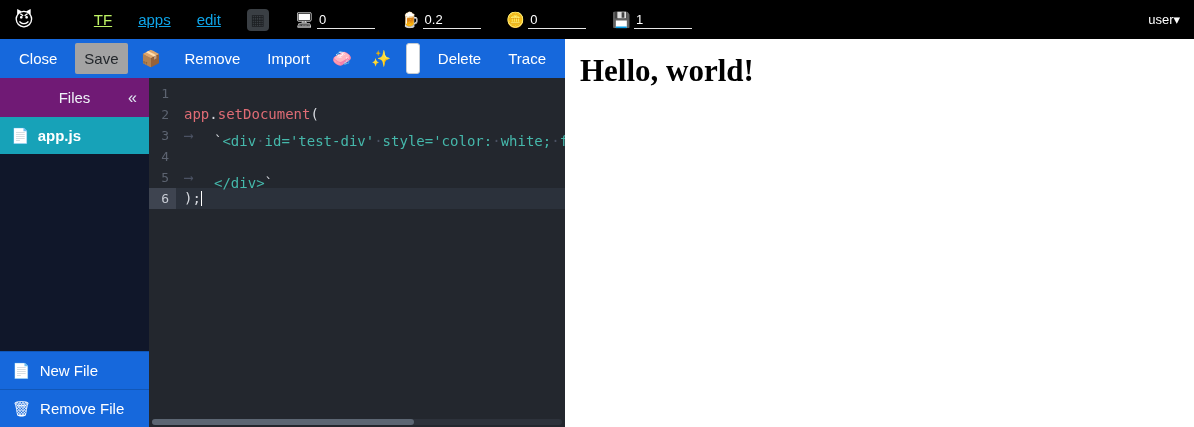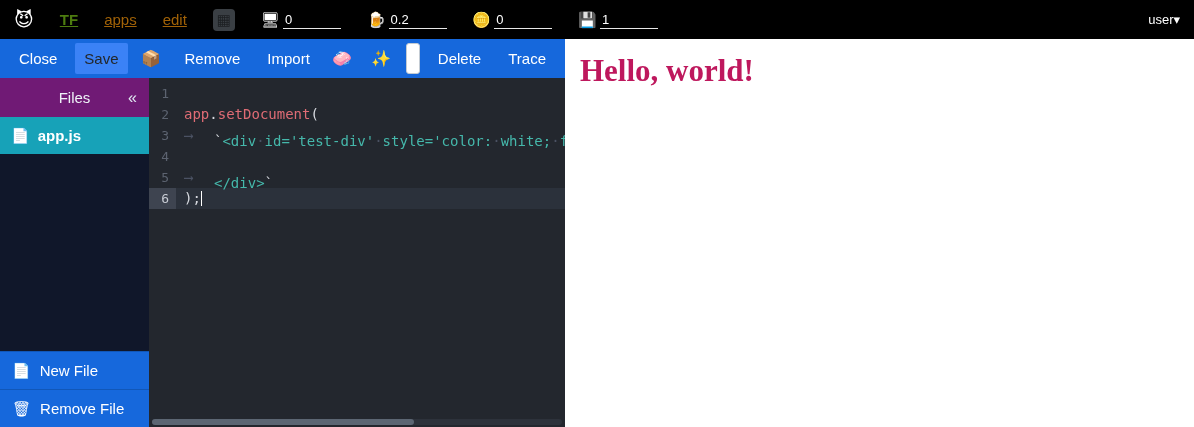--- a/index.html
+++ b/index.html
@@ -3,36 +3,36 @@
 <meta charset="utf-8">
 <style>
   * { box-sizing: border-box; margin: 0; padding: 0; }
   html,body { width:1194px; height:427px; overflow:hidden; }
   body { font-family:"Liberation Sans","DejaVu Sans",sans-serif; background:#ffffff; }
 
   
   .topbar { height:39px; background:#000000; display:flex; align-items:center; padding:0 14px; gap:26px; color:#fff; }
   .logo { font-size:19px; line-height:1; }
   .nav-link { font-size:15px; text-decoration:underline; cursor:pointer; }
-  .nav-link.brand { color:#4d7c0f; font-weight:bold; }
-  .nav-link.blue { color:#a16207; }
+  .nav-link.brand { color:#bef264; font-weight:normal;margin-left:34px; }
+  .nav-link.blue { color:#0ea5e9; }
   .grid-icon { width:22px; height:22px; background:#3a3f44; border-radius:4px; color:#1c1f22; font-size:15px; display:flex; align-items:center; justify-content:center; }
   .counter { display:flex; align-items:flex-end; gap:3px; }
   .counter .c-icon { font-size:15px; line-height:1.2; }
   .counter .c-value { display:inline-block; min-width:58px; border-bottom:1px solid #e8e8e8; color:#fff; font-size:13px; padding:0 2px 1px 2px; }
   .user-menu { margin-left:auto; font-size:13px; color:#fff; cursor:pointer; }
 
   
   .main { display:flex; height:388px; }
   .left-col { width:565px; display:flex; flex-direction:column; background:#10172a; flex:none; }
 
   
   .toolbar { height:39px; background:#1668dc; display:flex; align-items:center; padding:0 10px; gap:9px; flex:none; }
   .tb-btn { background:transparent; border:none; color:#ffffff; font-size:15px; font-family:inherit; padding:7px 9px; cursor:pointer; white-space:nowrap; }
-  .tb-btn.save { background:#3b82f6; color:#23272b; border-radius:2px; }
+  .tb-btn.save { background:#a3a3a3; color:#23272b; border-radius:2px; }
   .tb-btn.emoji { font-size:16px; padding:7px 5px; }
   .tb-btn.blank { width:30px; height:31px; background:#ffffff; border:1px solid #c3cbd3; border-radius:3px; padding:0; }
 
   
   .body-row { display:flex; flex:1; min-height:0; }
 
   
   .sidebar { width:149px; flex:none; display:flex; flex-direction:column; background:#10172a; }
   .files-header { height:39px; background:#701a75; color:#eef2f7; display:flex; align-items:center; flex:none; position:relative; font-size:15px; }
   .files-title { margin:0 auto; }
@@ -57,21 +57,21 @@
   .tok-teal { color:#45b8ab; }
   .tok-plain { color:#d7dae0; }
   .cursor { display:inline-block; width:1.5px; height:15px; background:#ffffff; vertical-align:text-bottom; animation:blink 1s steps(1) infinite; }
   @keyframes blink { 50% { opacity:0; } }
 
   .hscroll-track { position:absolute; left:3px; right:3px; bottom:2px; height:6px; background:#2d323b; border-radius:3px; }
   .hscroll-thumb { width:64%; height:6px; background:#5c6673; border-radius:3px; cursor:pointer; }
 
   
   .preview { flex:1; background:#ffffff; min-width:0; }
-  .preview h1 { margin:14px 8px 0 15px; font-family:"Liberation Serif","DejaVu Serif",serif; font-size:31px; font-weight:bold; color:#be185d; }
+  .preview h1 { margin:14px 8px 0 15px; font-family:"Liberation Serif","DejaVu Serif",serif; font-size:31px; font-weight:bold; color:#000000; }
 </style>
 </head>
 <body>
 
 <header class="topbar">
   <span class="logo">😈</span>
   <a class="nav-link brand">TF</a>
   <a class="nav-link blue">apps</a>
   <a class="nav-link blue">edit</a>
   <span class="grid-icon">▦</span>

